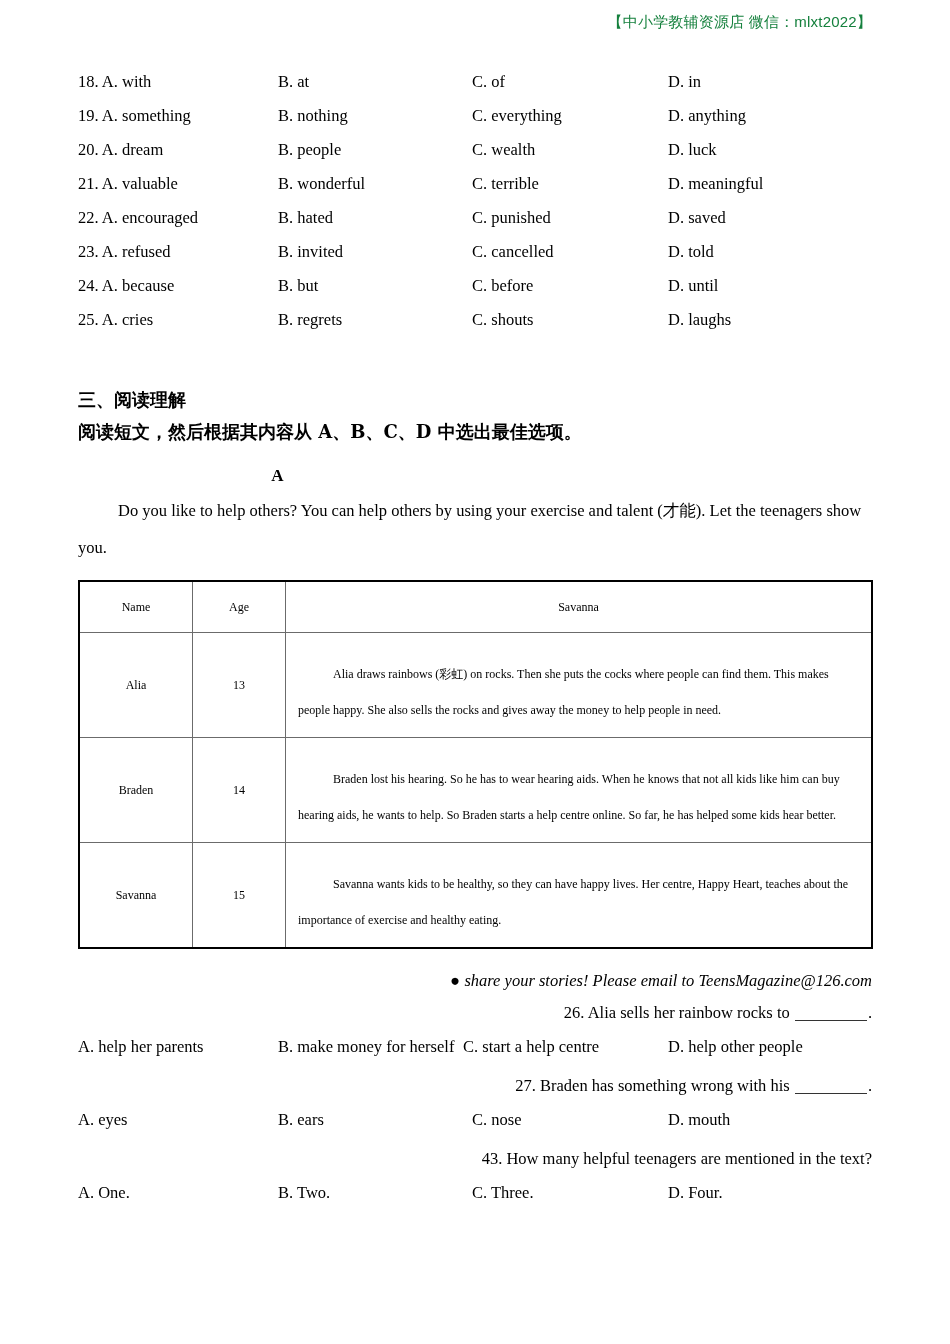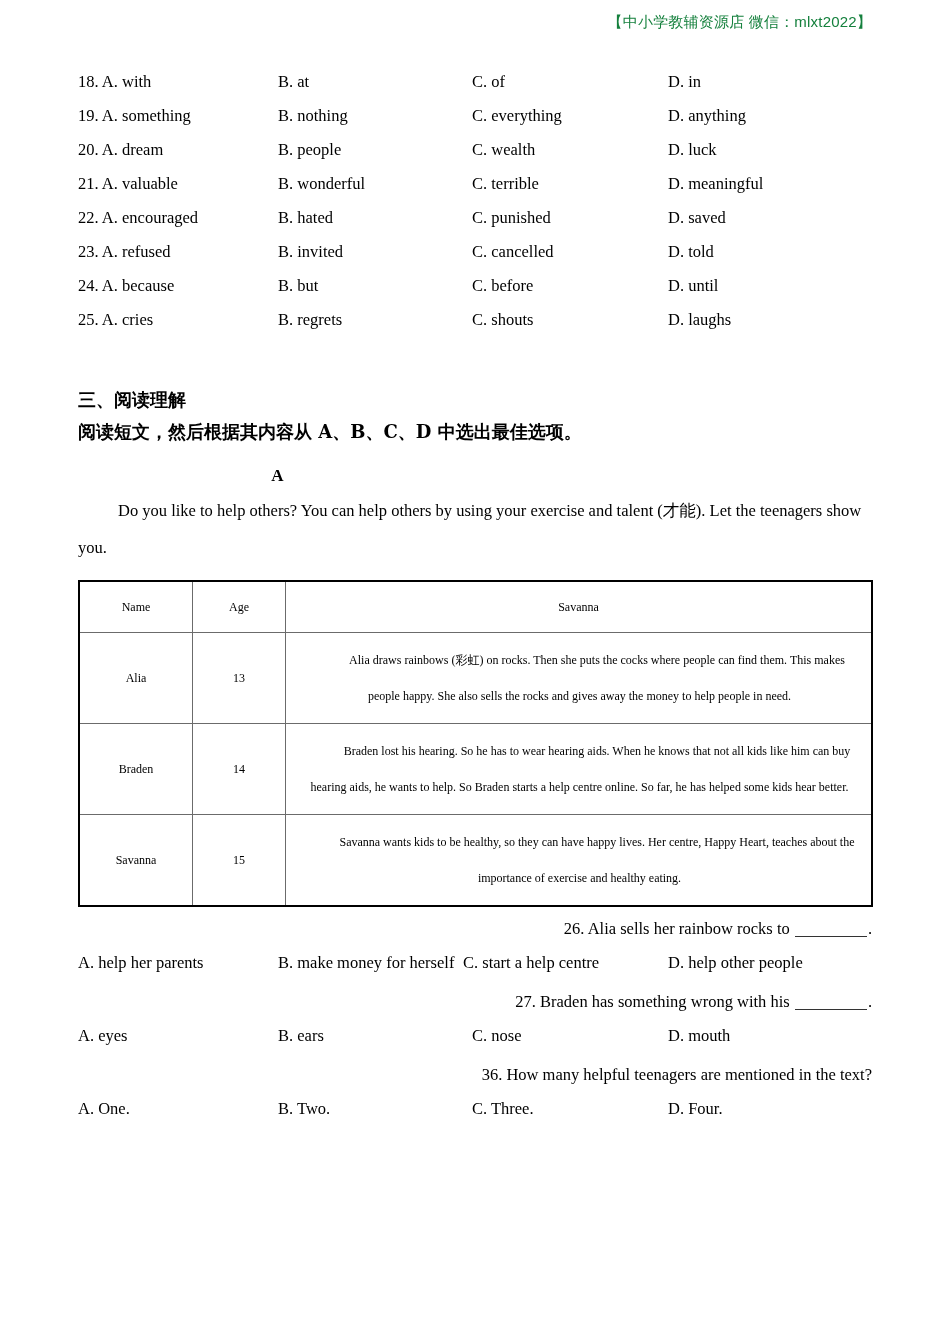--- a/index.html
+++ b/index.html
@@ -114,24 +114,24 @@
   .th-cell {
     text-align: center;
     height: 48px;
     font-size: 16.5px;
   }
   .td-center {
     text-align: center;
     font-size: 16.5px;
   }
   .td-actions {
-    padding: 9px 10px 9px 12px;
+    padding: 23px 10px 9px 12px;
     line-height: 36px;
     text-indent: 35px;
-    text-align: center;
+    text-align: left;
     font-size: 16.3px;
   }
 
   
   .note-line {
     text-align: right;
     font-style: italic;
     font-size: 16.5px;
     margin: 22px 0 0 0;
   }
@@ -253,20 +253,24 @@
         <td class="td-actions">Braden lost his hearing. So he has to wear hearing aids. When he knows that not all kids like him can buy hearing aids, he wants to help. So Braden starts a help centre online. So far, he has helped some kids hear better.</td>
       </tr>
       <tr>
         <td class="td-center col-name">Savanna</td>
         <td class="td-center col-age">15</td>
         <td class="td-actions">Savanna wants kids to be healthy, so they can have happy lives. Her centre, Happy Heart, teaches about the importance of exercise and healthy eating.</td>
       </tr>
     </tbody>
       </table>
 
+    <p class="note-line">
+      <span class="bullet">●</span>
+      <span>share your stories! Please email to TeensMagazine@126.com</span>
+    </p>
 
     <p class="q-stem">
       <span>26. Alia sells her rainbow rocks to </span><span class="blank"></span><span>.</span>
     </p>
     <div class="opt-row tight">
       <span class="o1">A. help her parents</span>
       <span class="o2">B. make money for herself</span>
       <span class="o3">C. start a help centre</span>
       <span class="o4">D. help other people</span>
     </div>
@@ -275,21 +279,21 @@
       <span>27. Braden has something wrong with his </span><span class="blank"></span><span>.</span>
     </p>
     <div class="opt-row">
       <span class="o1">A. eyes</span>
       <span class="o2">B. ears</span>
       <span class="o3">C. nose</span>
       <span class="o4">D. mouth</span>
     </div>
 
     <p class="q-stem">
-      <span>36. How many helpful teenagers are mentioned in the text?</span>
+      <span>43. How many helpful teenagers are mentioned in the text?</span>
     </p>
     <div class="opt-row">
       <span class="o1">A. One.</span>
       <span class="o2">B. Two.</span>
       <span class="o3">C. Three.</span>
       <span class="o4">D. Four.</span>
     </div>
 
   </div>
 </div>

